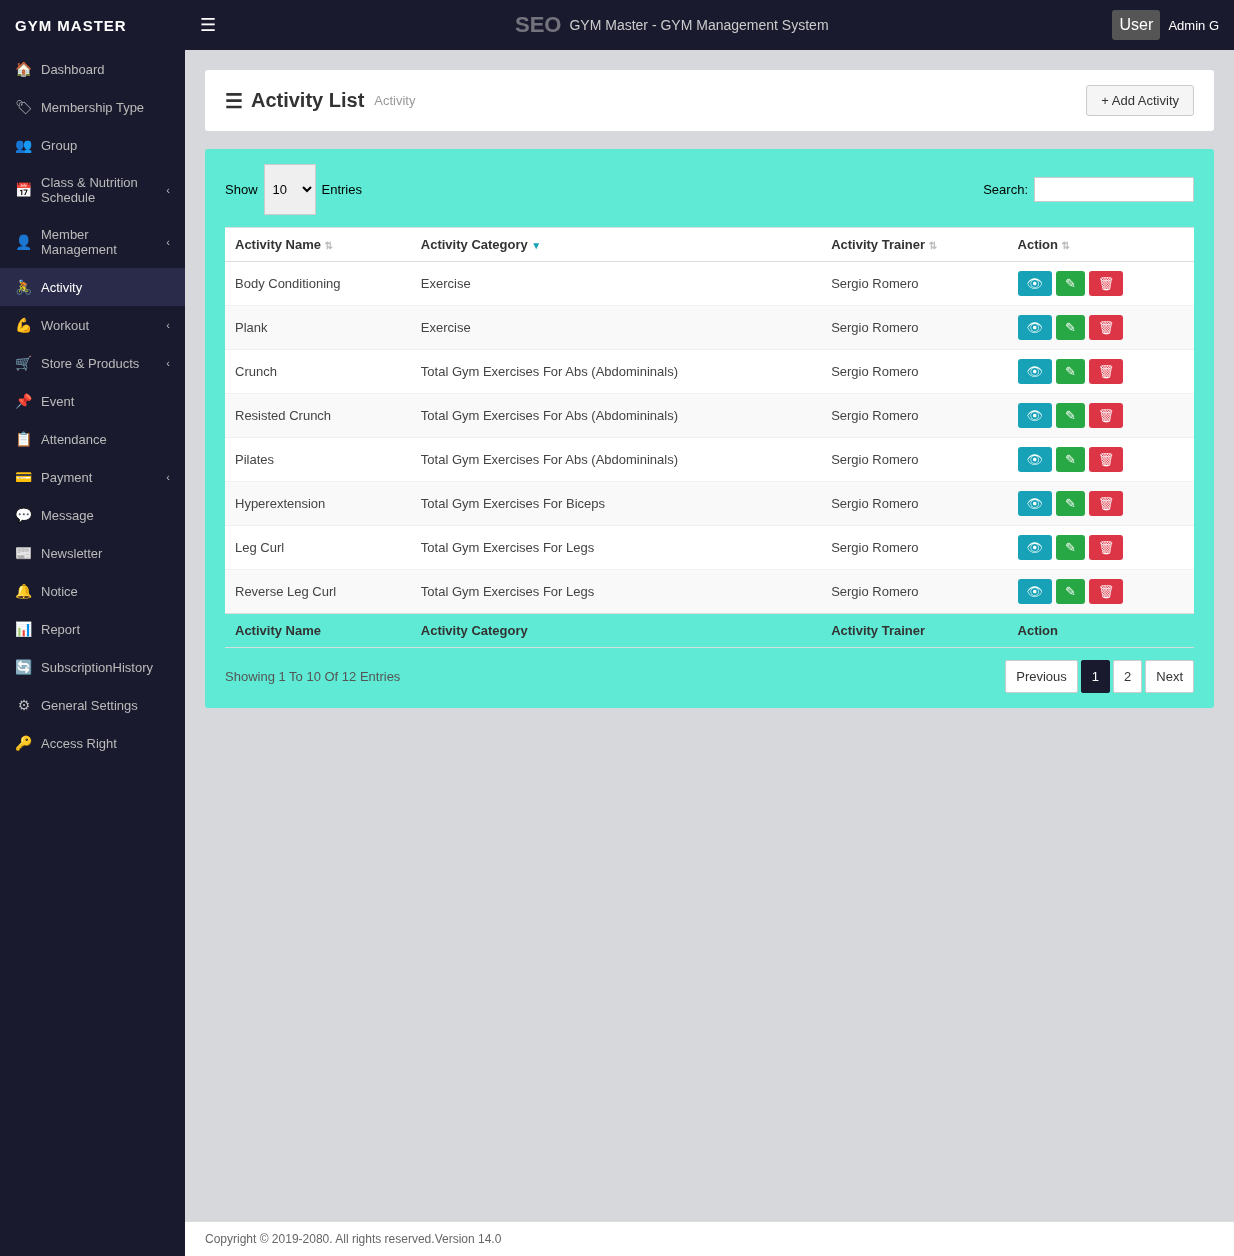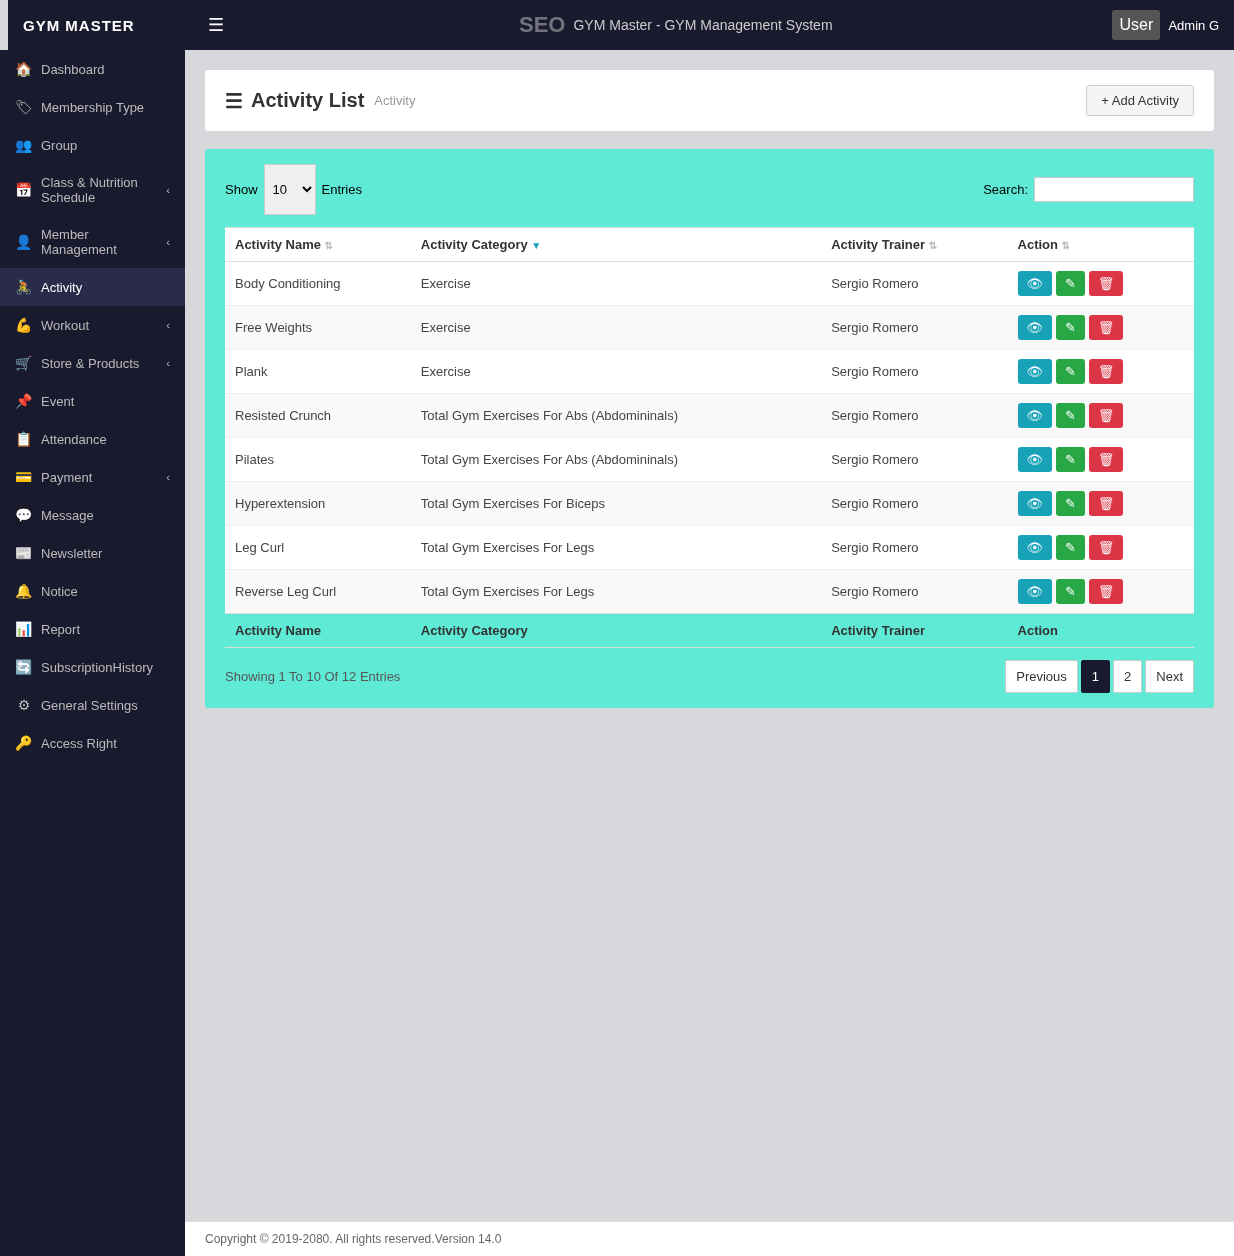--- a/index.html
+++ b/index.html
@@ -7,21 +7,21 @@
 
     
     .topbar {
       background: #1a1a2e;
       color: #fff;
       display: flex;
       align-items: center;
       height: 50px;
       padding: 0 15px;
       position: fixed;
-      top: 0; left: 8px; right: 0;
+      top: 0; left: 0; right: 0;
       z-index: 100;
     }
     .topbar-brand {
       font-weight: bold;
       font-size: 15px;
       width: 185px;
       letter-spacing: 1px;
     }
     .topbar-menu-icon {
       font-size: 18px;
@@ -441,34 +441,34 @@
               <td>Sergio Romero</td>
               <td>
     <div class="action-btns">
       <button class="btn-view">👁</button>
       <button class="btn-edit">✎</button>
       <button class="btn-delete">🗑</button>
     </div>
   </td>
             </tr>
             <tr>
-              <td>Free Weights</td>
-              <td>Exercise</td>
-              <td>Sergio Romero</td>
-              <td>
-    <div class="action-btns">
-      <button class="btn-view">👁</button>
-      <button class="btn-edit">✎</button>
-      <button class="btn-delete">🗑</button>
-    </div>
-  </td>
-            </tr>
-            <tr>
               <td>Plank</td>
               <td>Exercise</td>
+              <td>Sergio Romero</td>
+              <td>
+    <div class="action-btns">
+      <button class="btn-view">👁</button>
+      <button class="btn-edit">✎</button>
+      <button class="btn-delete">🗑</button>
+    </div>
+  </td>
+            </tr>
+            <tr>
+              <td>Crunch</td>
+              <td>Total Gym Exercises For Abs (Abdomininals)</td>
               <td>Sergio Romero</td>
               <td>
     <div class="action-btns">
       <button class="btn-view">👁</button>
       <button class="btn-edit">✎</button>
       <button class="btn-delete">🗑</button>
     </div>
   </td>
             </tr>
             <tr>

